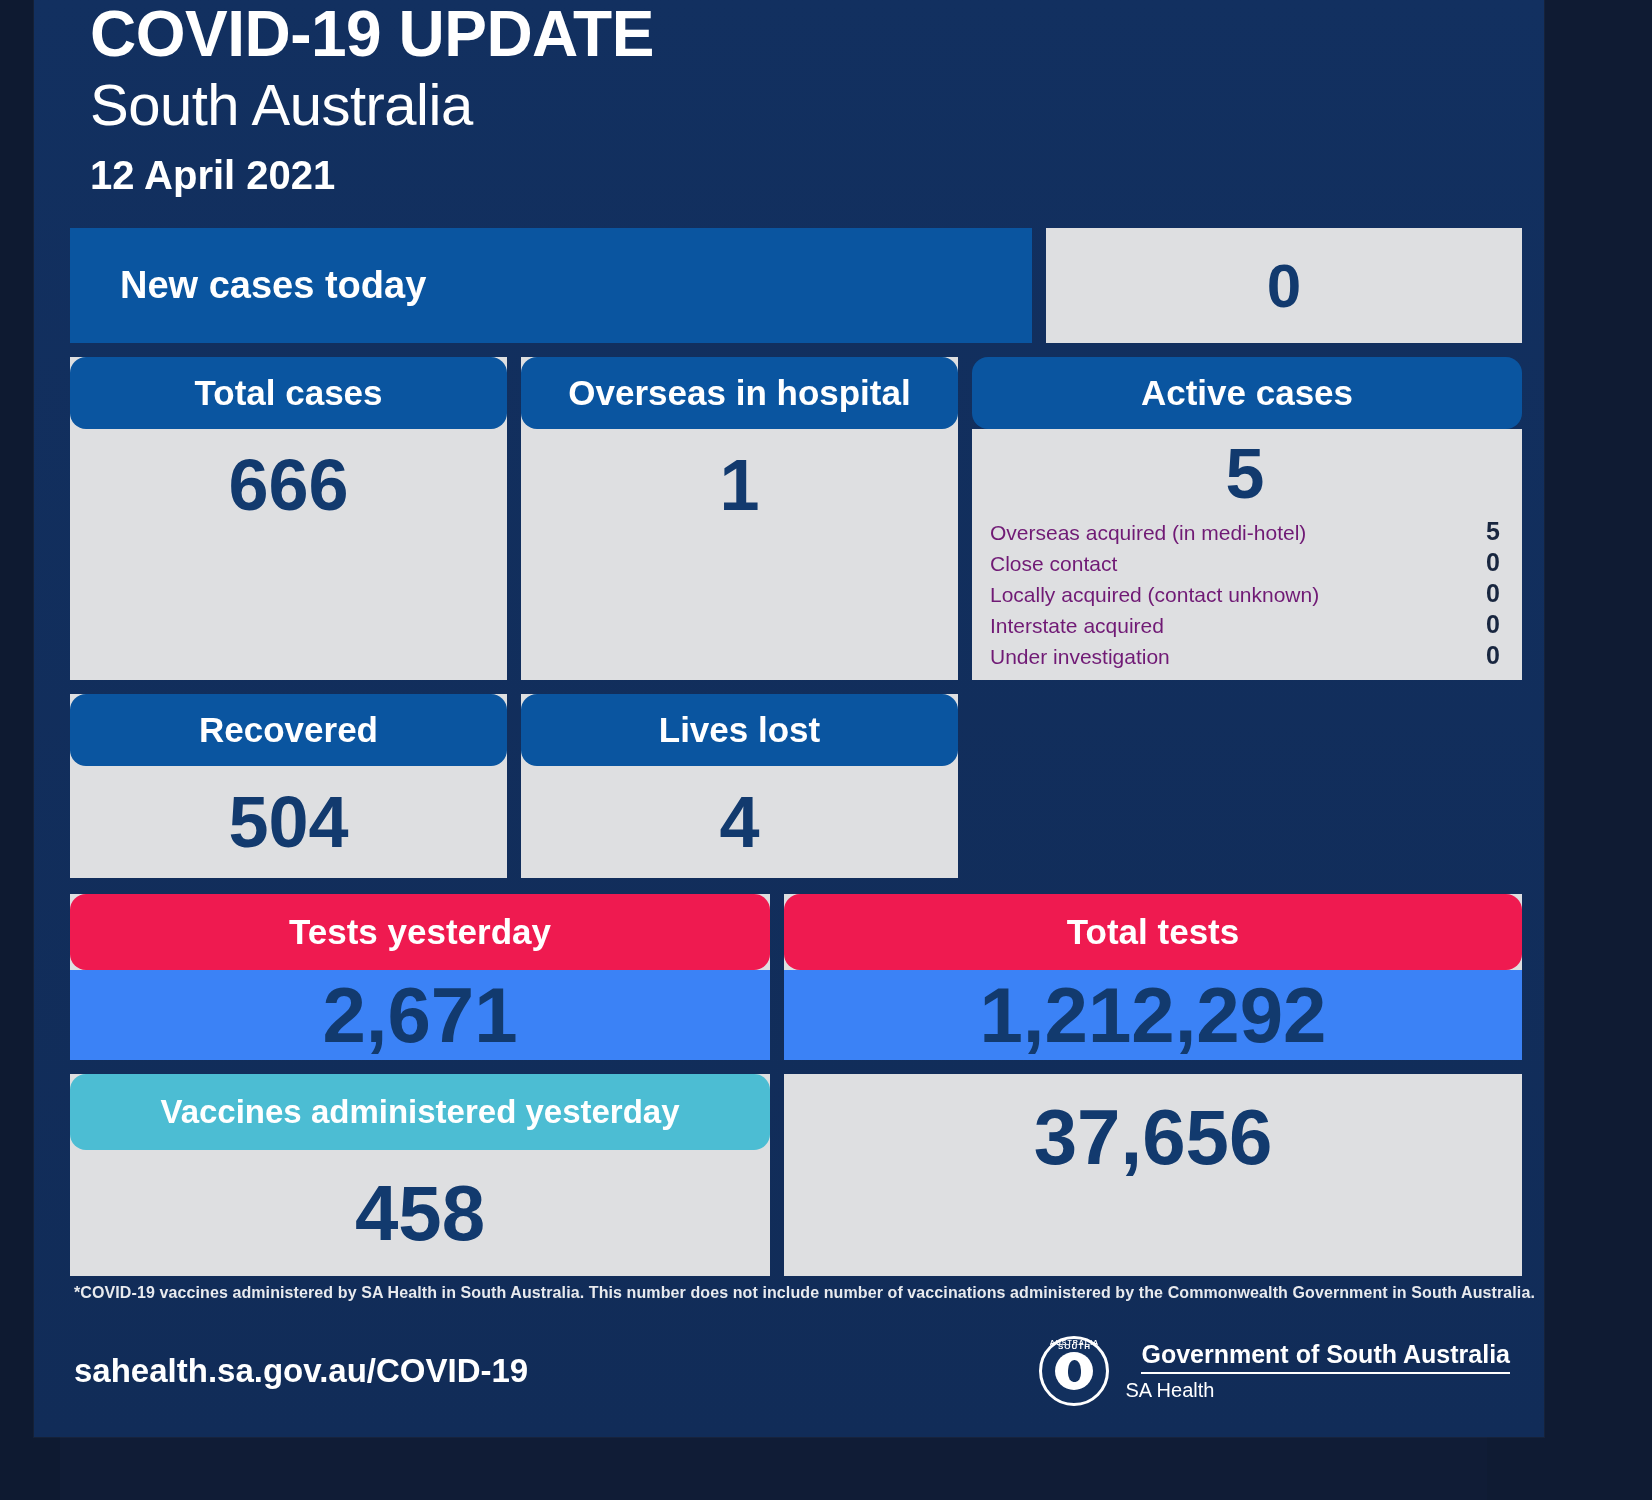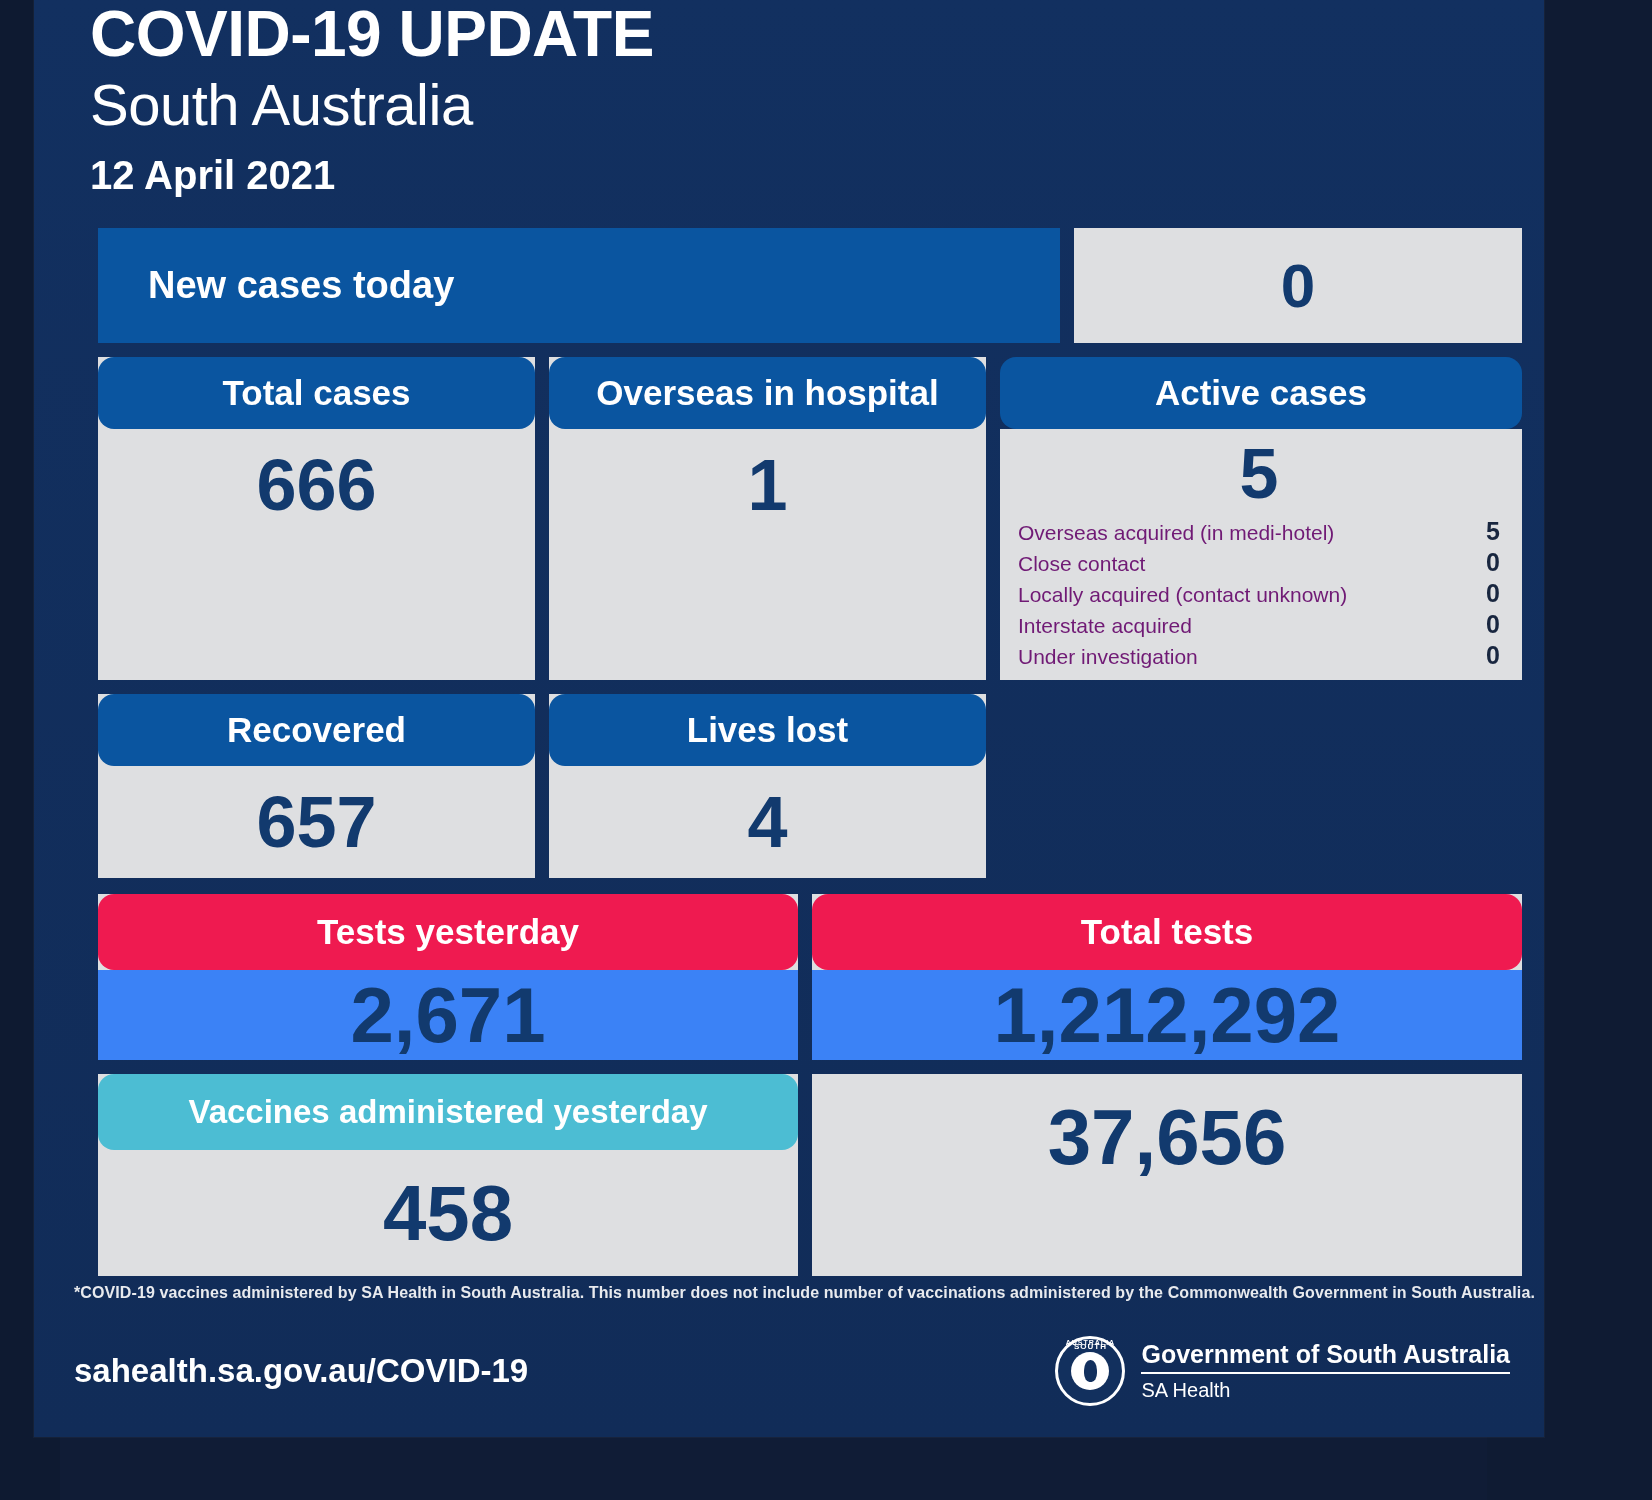--- a/index.html
+++ b/index.html
@@ -33,21 +33,21 @@
   }
   .title-sub{
     color:#ffffff;font-size:58px;font-weight:normal;line-height:70px;margin:0;
     letter-spacing:-0.5px;
   }
   .title-date{
     color:#ffffff;font-size:40px;font-weight:bold;line-height:58px;margin:0;
     padding-top:6px;
   }
 
-  .grid{padding:24px 22px 0 36px;margin-left:28px;}
+  .grid{padding:24px 22px 0 36px;}
 
   .row{display:flex;gap:14px;margin-bottom:14px;}
 
   .card{background:#dedfe1;display:flex;flex-direction:column;}
   .card-head{
     color:#ffffff;font-weight:bold;text-align:center;
     display:flex;align-items:center;justify-content:center;border-radius:16px;
   }
   .card-value{
     color:#123a6e;font-weight:bold;text-align:center;
@@ -119,21 +119,21 @@
   }
   .crest .ring-text{
     position:absolute;inset:0;color:#ffffff;font-size:8px;font-weight:bold;
     letter-spacing:1px;
   }
   .crest .rt-top{position:absolute;top:3px;left:0;right:0;text-align:center;}
   .crest .rt-bottom{position:absolute;bottom:3px;left:0;right:0;text-align:center;}
   .brand-text{display:flex;flex-direction:column;}
   .brand-gov{
     color:#ffffff;font-size:25px;font-weight:bold;line-height:30px;
-    border-bottom:2px solid #ffffff;padding-bottom:3px;
+    border-bottom:2px solid #ffffff;padding-bottom:3px;margin-left:16px;
   }
   .brand-sa{color:#ffffff;font-size:20px;line-height:28px;padding-top:2px;}
 </style>
 </head>
 <body>
 
 <div class="bg-page">
   <div class="bg-strip left"></div>
   <div class="bg-strip right"></div>
 </div>
@@ -189,21 +189,21 @@
               <span class="bd-value">0</span>
             </div>
           </div>
         </div>
       </div>
     </div>
 
     <div class="row" style="margin-bottom:16px;">
       <div class="card stat">
         <div class="card-head">Recovered</div>
-        <div class="card-value">657</div>
+        <div class="card-value">504</div>
       </div>
       <div class="card stat">
         <div class="card-head">Lives lost</div>
         <div class="card-value">4</div>
       </div>
       <div style="flex:1;"></div>
     </div>
 
     <div class="row">
       <div class="card tests wide-left">

